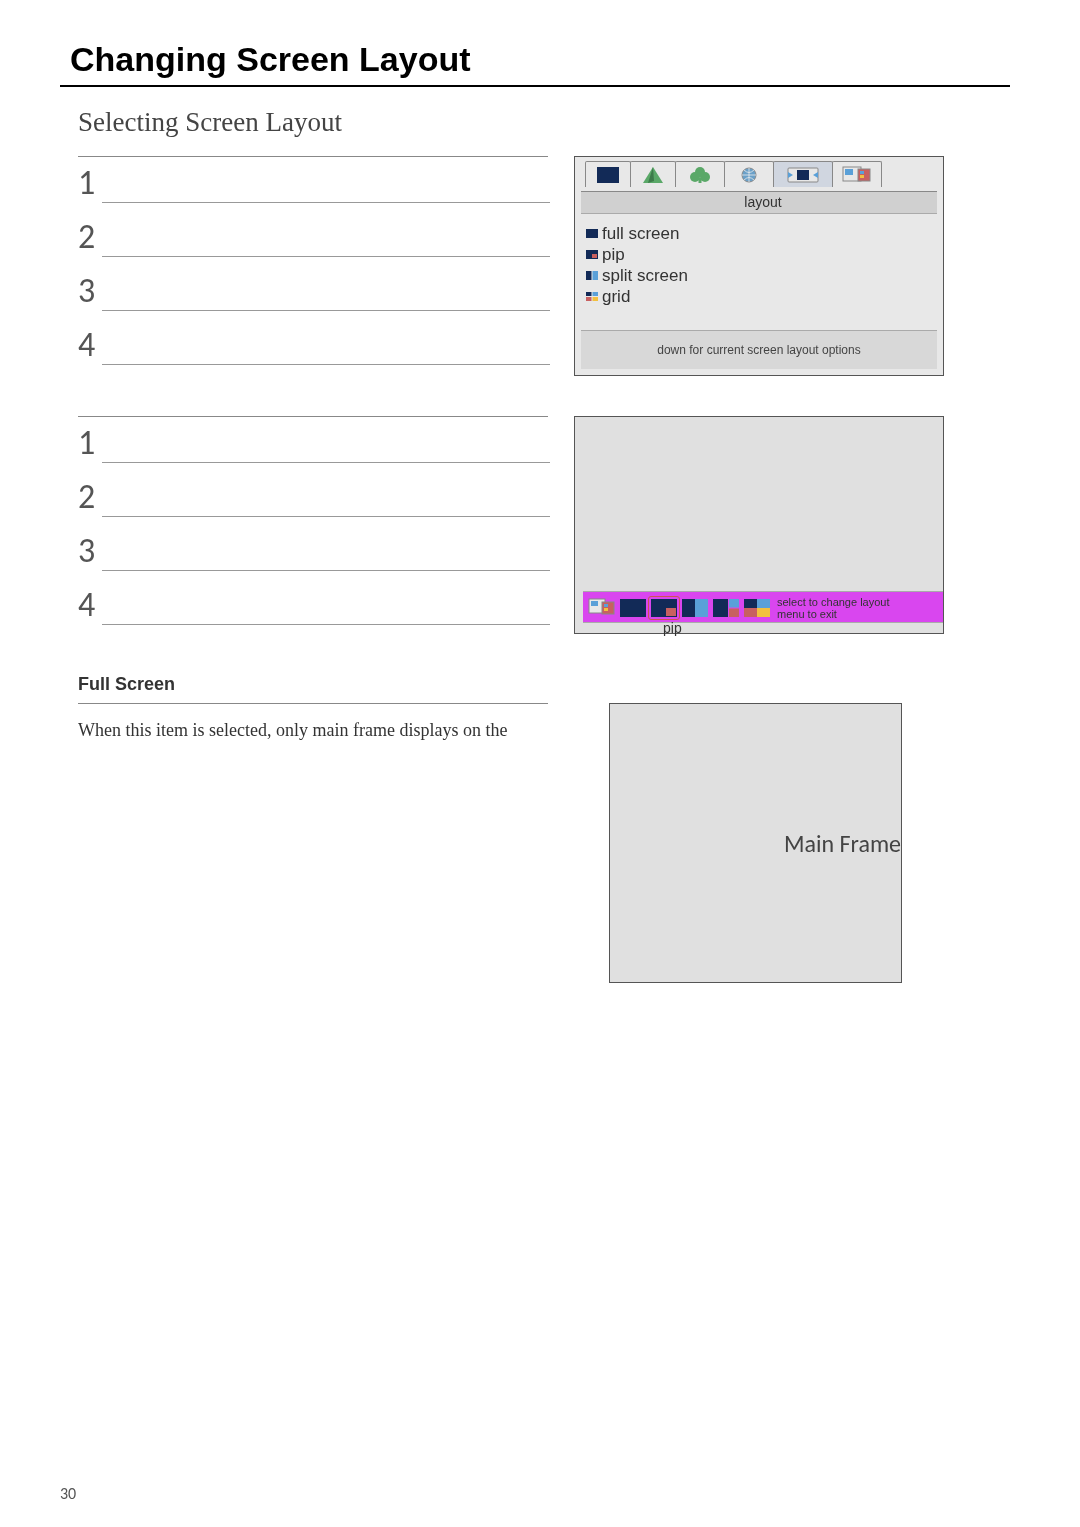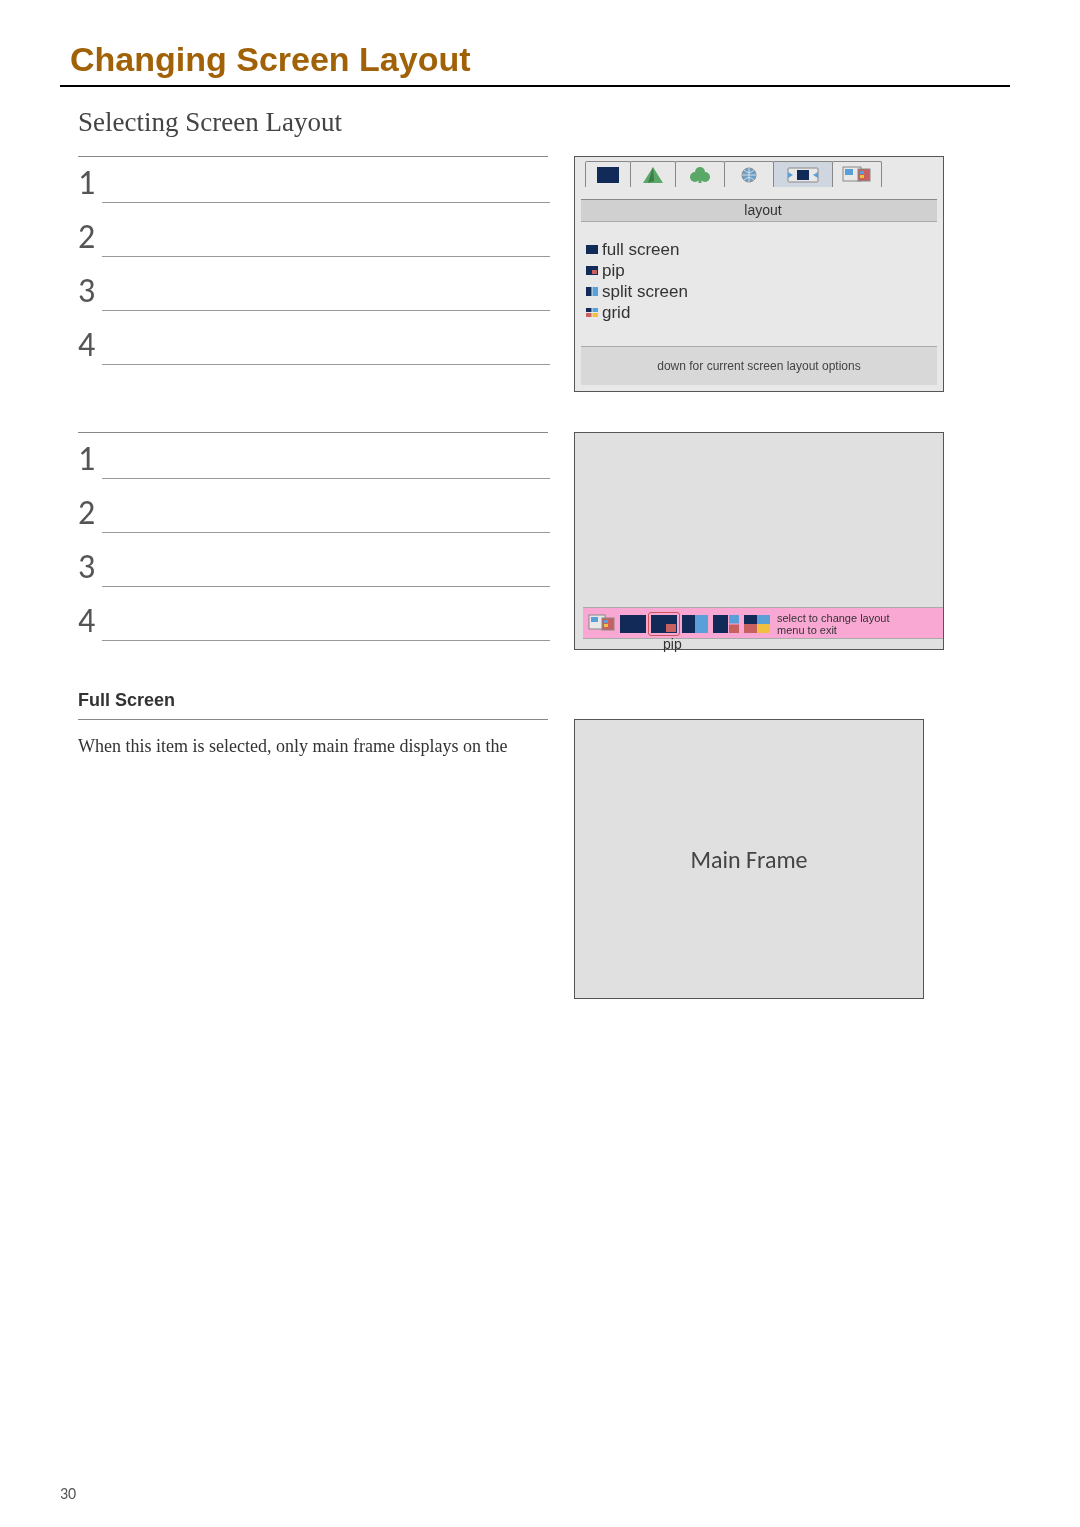--- a/index.html
+++ b/index.html
@@ -14,21 +14,21 @@
     height: 1527px;
     position: relative;
     padding: 40px 70px 40px 60px;
     box-sizing: border-box;
   }
   h1.page-title {
     font-family: "Segoe UI", Arial, sans-serif;
     font-weight: 700;
     font-size: 34px;
     margin: 0 0 6px 10px;
-    color: #a16207;
+    color: #000000;
   }
   .rule-heavy {
     border: none;
     border-top: 2px solid #000;
     margin: 0 0 20px 0;
   }
   h2.section {
     font-family: Liberation Serif, serif;
     font-weight: 400;
     font-size: 27px;
@@ -120,21 +120,21 @@
 
   .osd1 .titlebar {
     background: #d0d0d0;
     text-align: center;
     font-family: Arial, sans-serif;
     font-size: 14px;
     color: #333;
     border-top: 1px solid #888;
     border-bottom: 1px solid #aaa;
     padding: 2px 0 3px 8px;
-    margin: 12px 6px;
+    margin: 4px 6px;
   }
   .osd1 .menu {
     padding: 6px 10px 22px 10px;
   }
   .osd1 .item {
     display: flex;
     align-items: center;
     padding: 0 0 1px 0;
   }
   .osd1 .item svg { flex: 0 0 auto; margin-right: 3px;}
@@ -159,21 +159,21 @@
     width: 370px;
     height: 218px;
     border: 1px solid #555;
     box-sizing: border-box;
     background: #e0e0e0;
     position: relative;
   }
   .osd2 .bar {
     position: absolute;
     left: 8px; right: 0px; bottom: 10px;
-    background: #f9a8d4;
+    background: #d946ef;
     border-top: 1px solid #aaa;
     border-bottom: 1px solid #aaa;
     display: flex;
     align-items: center;
     padding: 4px 4px 2px 4px;
     gap: 0;
   }
   .osd2 .thumb {
     width: 30px; height: 22px;
     border-radius: 2px;
@@ -195,28 +195,29 @@
     font-family: Arial, sans-serif;
     font-size: 11px;
     line-height: 12px;
     color: #333;
     margin-left: 4px;
     white-space: nowrap;
   }
 
   
   .mainframe {
-    width: 350px;
+    width: 293px;
     height: 280px;
     border: 1px solid #555;
     background: #e0e0e0;
     display:flex;
     align-items:center;
-    justify-content:center;
-    box-sizing: border-box;
+    justify-content:flex-end;
+    box-sizing: border-box;
+    margin-left: 35px;
   }
   .mainframe span {
     font-family: Calibri, Arial, sans-serif;
     font-size: 24px;
     color: #444;
   }
 
   .body-text {
     font-family: Liberation Serif, serif;
     font-size: 18px;

